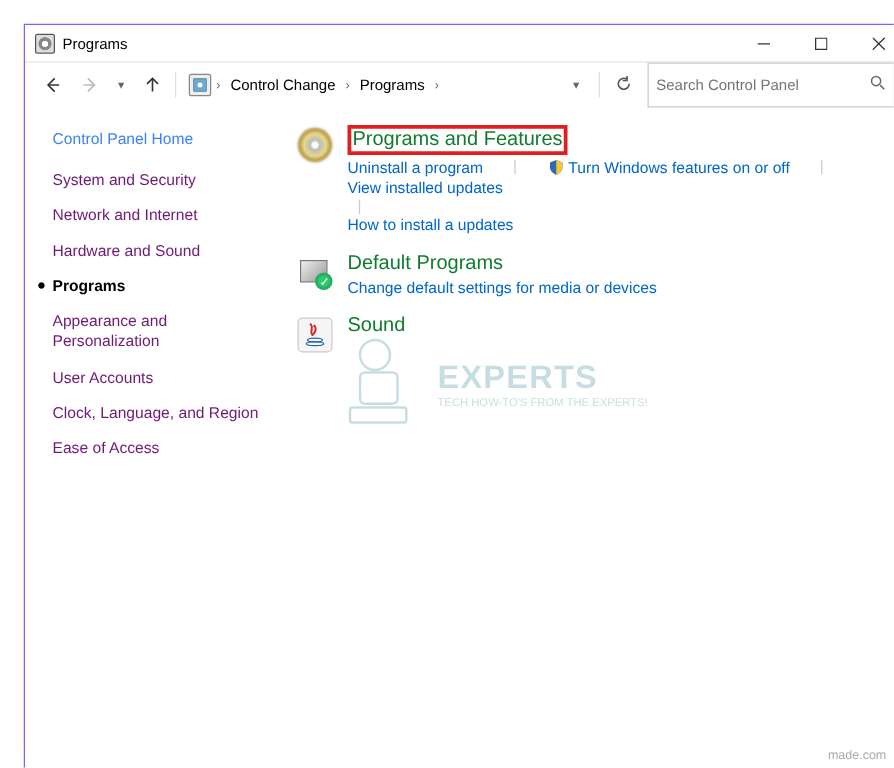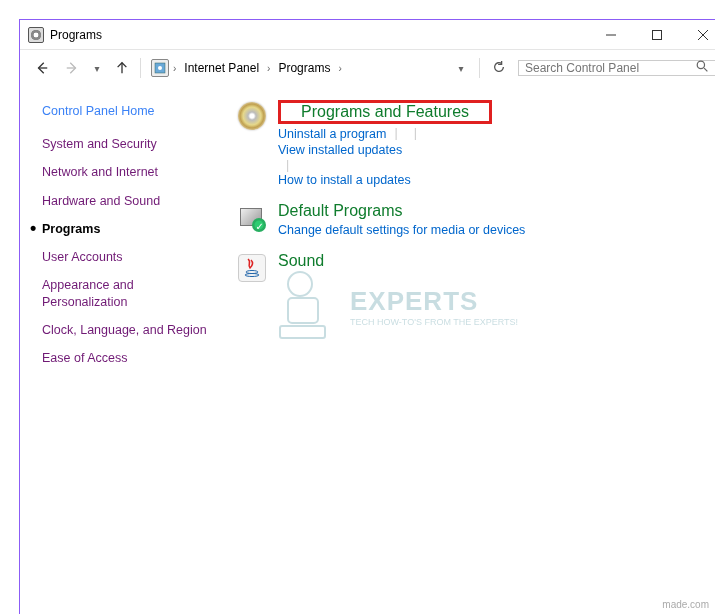--- a/index.html
+++ b/index.html
@@ -15,39 +15,39 @@
     .navbar { height: 36px; display: flex; align-items: center; padding: 0 10px; gap: 6px; }
     .navbtn { width: 24px; height: 24px; display: flex; align-items: center; justify-content: center; color: #999; font-size: 16px; }
     .navbtn.enabled { color: #333; }
     .navbtn svg { width: 14px; height: 14px; }
     .sep { width:1px; height:20px; background:#ddd; }
     .cp-icon { width: 18px; height: 18px; display:inline-flex; align-items:center; justify-content:center; border:1px solid #888; background:#eee; border-radius:2px; }
     .breadcrumb { flex: 1; display: flex; align-items: center; font-size: 12px; gap: 4px; padding-left: 4px; height: 24px; }
     .breadcrumb span.item { padding: 2px 4px; }
     .breadcrumb span.arrow { color: #666; font-size: 10px; }
     .refresh { padding: 0 6px; color: #555; font-size: 14px; }
-    .searchbox { width: 198px; height: 16px; border: 1px solid #ccc; display: flex; align-items: center; font-size: 12px; color: #777; padding: 0 6px; }
+    .searchbox { width: 198px; height: 36px; border: 1px solid #ccc; display: flex; align-items: center; font-size: 12px; color: #777; padding: 0 6px; }
     .searchbox input { border: none; outline: none; flex: 1; font-size: 12px; background: transparent; }
     .searchbox .sicon { color: #555; font-size: 13px; }
     
     .body { flex: 1; display: flex; }
     .sidebar { width: 210px; padding: 18px 10px 10px 22px; }
     .sidebar .home { color: #3b82f6; font-size: 12.5px; margin-bottom: 18px; cursor: pointer; }
     .sidebar .link { color: #701a75; font-size: 12.5px; margin-bottom: 12px; cursor: pointer; line-height: 1.3; }
     .sidebar .link.active { color: #000; font-weight: 600; position: relative; }
     .sidebar .link.active::before { content: '•'; position: absolute; left: -12px; color: #000; font-size: 18px; top: -4px; }
     .content { flex: 1; padding: 14px 10px 10px 6px; position: relative; }
     .section { margin-bottom: 14px; display: flex; gap: 10px; align-items: flex-start; }
     .section .bigicon { width: 32px; height: 32px; flex-shrink: 0; display: flex; align-items: center; justify-content: center; }
     .section .right { flex: 1; }
     .section .header { color: #0f7c2d; font-size: 16px; margin-bottom: 2px; cursor: pointer; display: inline-block; }
-    .sublinks { display: flex; flex-wrap: wrap; gap: 0; font-size: 12.5px; color: #0066cc; }
+    .sublinks { display: flex; flex-wrap: wrap; gap: 16px; font-size: 12.5px; color: #0066cc; }
     .sublinks .sub { cursor: pointer; padding: 1px 0; display: flex; align-items: center; gap: 3px; }
     .sublinks .pipe { color: #ccc; padding: 0 8px; }
-    .highlight { border: 3px solid #e02020; padding: 0 20px; }
+    .highlight { border: 3px solid #e02020; padding: 0 1px; }
     .shield { width: 14px; height: 14px; display: inline-block; }
     .watermark { position: absolute; top: 180px; left: 40px; opacity: 0.25; font-size: 24px; color: #2a7a8a; font-weight: bold; pointer-events: none; display:flex; align-items:center; gap:10px; }
     .footer-mark { position: absolute; bottom: 4px; right: 6px; font-size: 10px; color: #aaa; }
     
     .disc-icon { background: radial-gradient(circle, #fff 10%, #bbb 20%, #e6d88a 45%, #c0a050 60%, #fff 90%); border-radius: 50%; width: 28px; height: 28px; box-shadow: 0 0 2px rgba(0,0,0,0.3); }
     .gear-icon { position: relative; width: 28px; height: 28px; }
     .gear-icon::before { content:''; position:absolute; width:20px; height:16px; background: linear-gradient(135deg,#eee,#999); left:2px; top:4px; border:1px solid #777; }
     .gear-icon::after { content:''; position:absolute; width:14px; height:14px; background: radial-gradient(circle, #2ecc71 40%, #27ae60 50%); border-radius:50%; right:0; bottom:0; }
     .checkmark { position:absolute; right:2px; bottom:0px; color:#fff; font-size:10px; z-index:2; }
     .java-icon { width: 28px; height: 28px; background: #f5f5f5; border: 1px solid #ccc; border-radius: 4px; display:flex; align-items:center; justify-content:center; color:#d22; font-size:16px; font-weight:bold; }
@@ -102,21 +102,21 @@
     </div>
     <div class="sep"></div>
     <div class="breadcrumb">
       <span class="cp-icon">
         <svg width="12" height="12" viewBox="0 0 12 12">
             <rect x="1" y="1" width="10" height="10" fill="#6aa9d8" stroke="#366" stroke-width="0.5"></rect>
             <circle cx="6" cy="6" r="2" fill="#fff"></circle>
           </svg>
       </span>
       <span class="arrow">›</span>
-      <span class="item">Internet Panel</span>
+      <span class="item">Control Change</span>
       <span class="arrow">›</span>
       <span class="item">Programs</span>
       <span class="arrow">›</span>
     </div>
     <div class="navbtn" style="font-size:10px;color:#666;">▾</div>
     <div class="sep"></div>
     <div class="refresh">
       <svg width="14" height="14" viewBox="0 0 16 16">
           <path d="M13 8a5 5 0 1 1-2-4" fill="none" stroke="#555" stroke-width="1.5"></path>
           <path d="M11 1 L11 5 L7 5" fill="none" stroke="#555" stroke-width="1.5"></path>
@@ -133,36 +133,45 @@
     </div>
   </div>
 
   <div class="body">
     <div class="sidebar">
       <div class="home">Control Panel Home</div>
       <div class="link">System and Security</div>
       <div class="link">Network and Internet</div>
       <div class="link">Hardware and Sound</div>
       <div class="link active">Programs</div>
+      <div class="link">Appearance and Personalization</div>
       <div class="link">User Accounts</div>
-      <div class="link">Appearance and Personalization</div>
       <div class="link">Clock, Language, and Region</div>
       <div class="link">Ease of Access</div>
     </div>
     <div class="content">
 
       <div class="section">
         <div class="bigicon">
             <div class="disc-icon"></div>
           </div>
         <div class="right">
           <span class="header highlight">Programs and Features</span>
           <div class="sublinks">
             <span class="sub">Uninstall a program</span>
             <span class="pipe">|</span>
+            <span class="sub">
+              <span class="shield">
+                <svg viewBox="0 0 14 14" width="14" height="14">
+                    <path d="M7 1 L12 3 L12 7 C12 10 9 12 7 13 C5 12 2 10 2 7 L2 3 Z" fill="#2b6bb0"></path>
+                    <path d="M7 1 L12 3 L12 7 C12 10 9 12 7 13 Z" fill="#f5c542"></path>
+                  </svg>
+              </span>
+              <span>Turn Windows features on or off</span>
+            </span>
             <span class="pipe">|</span>
           </div>
           <div class="sublinks">
             <span class="sub">View installed updates</span>
           </div>
           <div class="sublinks">
             <span class="pipe">|</span>
           </div>
           <div class="sublinks">
             <span class="sub">How to install a updates</span>

